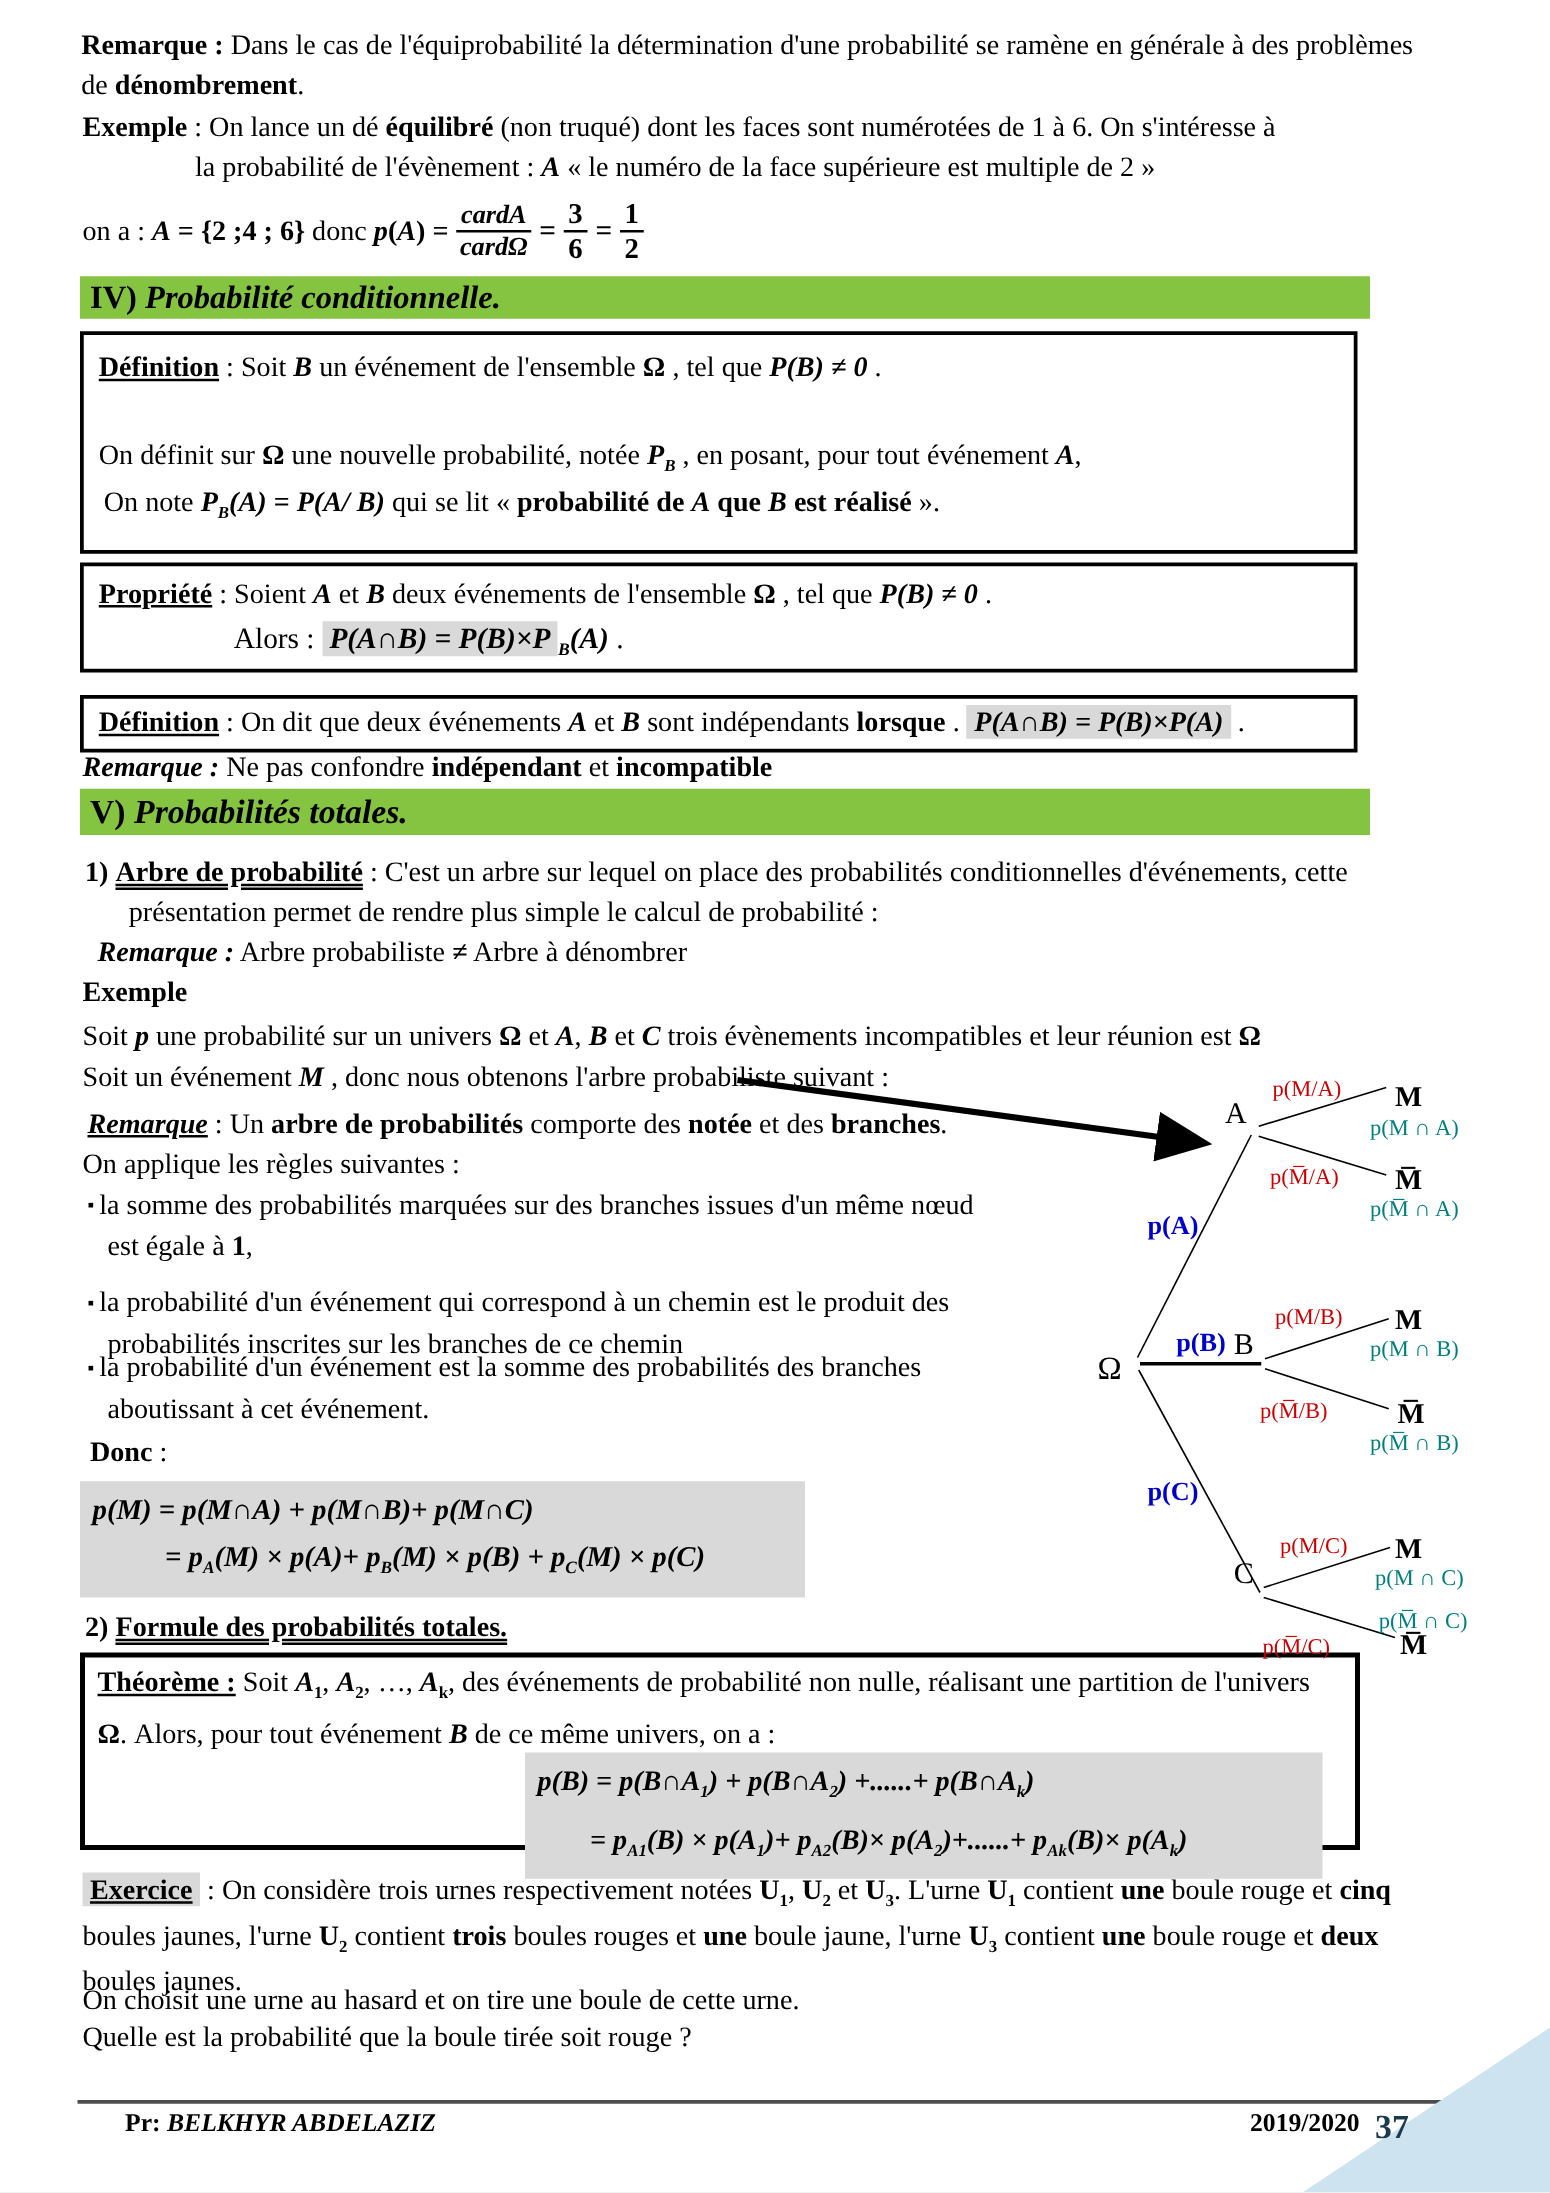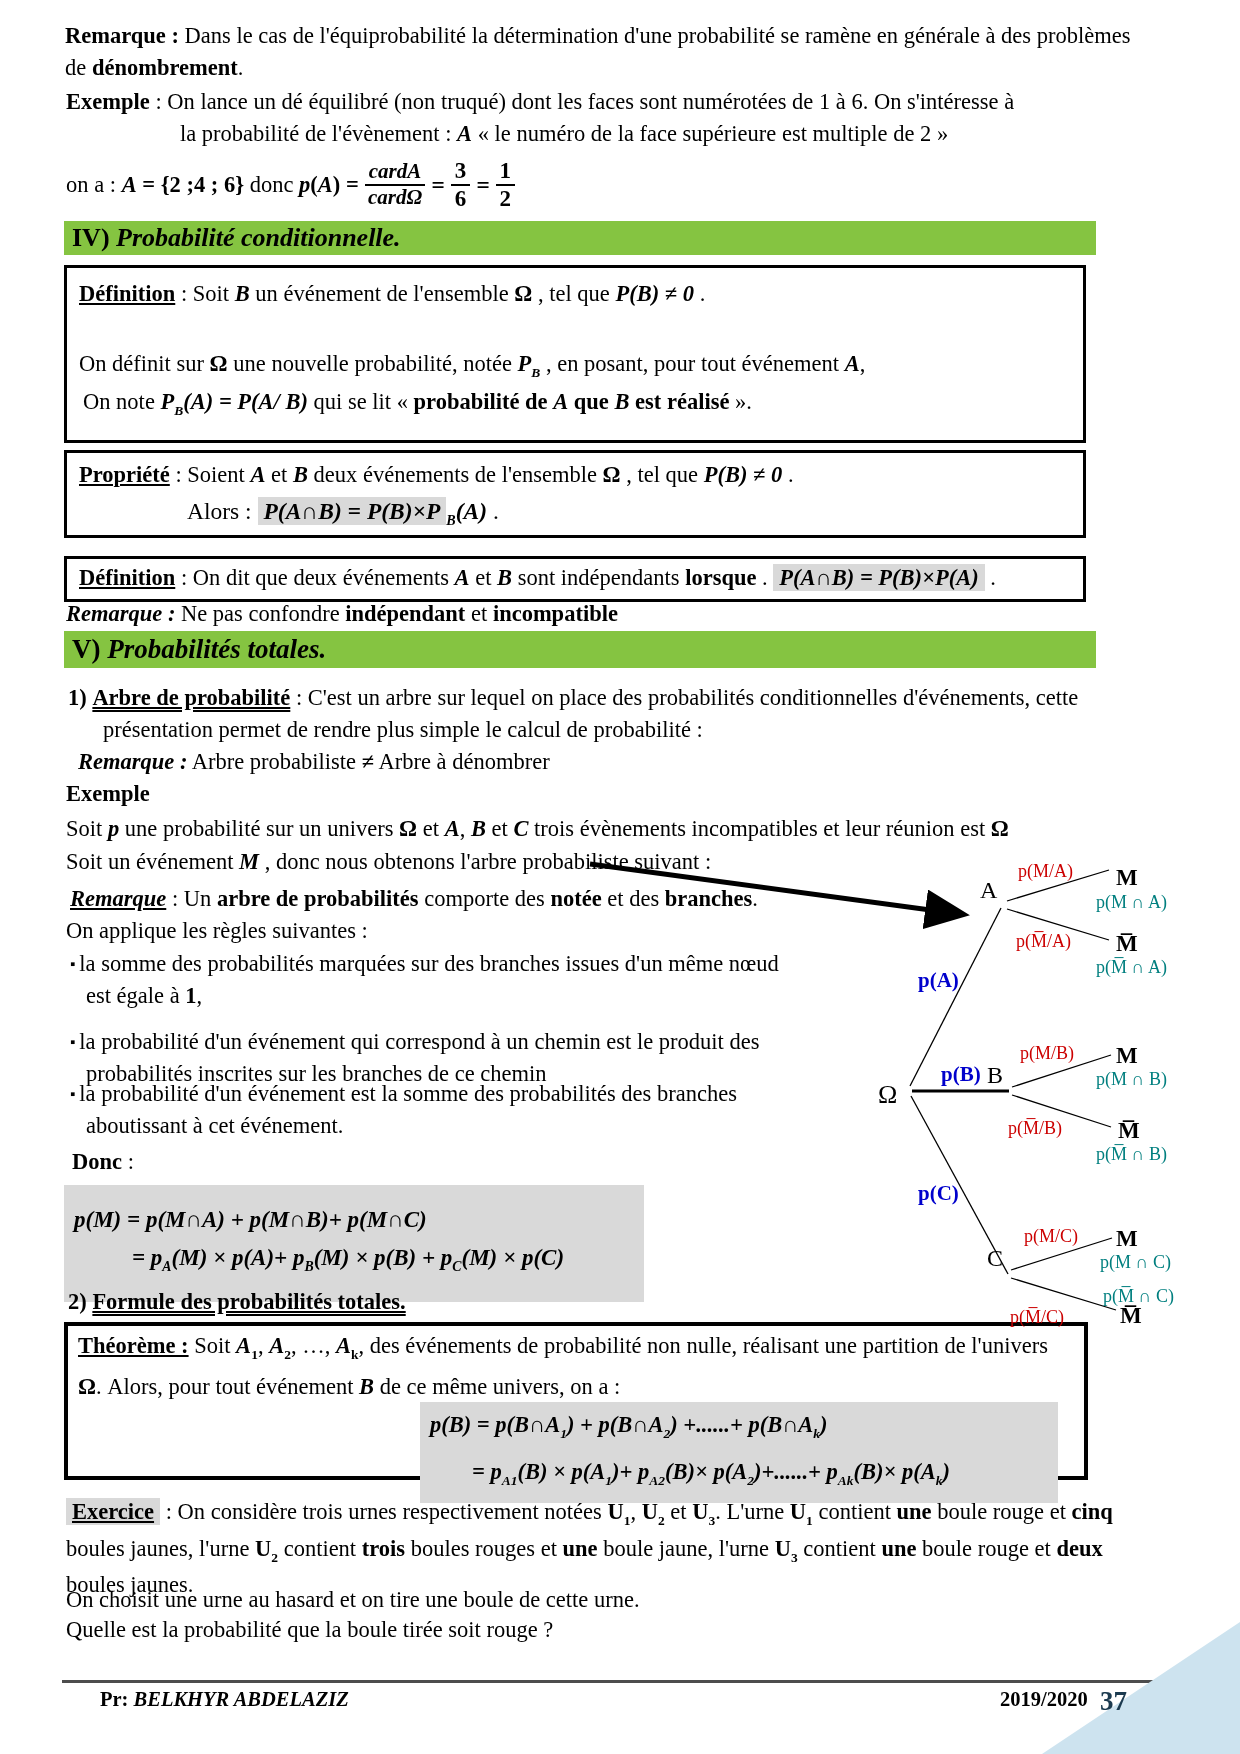--- a/index.html
+++ b/index.html
@@ -13,38 +13,38 @@
   sub{font-size:60%;}
   .frac{display:inline-block;vertical-align:middle;text-align:center;font-weight:bold;line-height:1.12;}
   .frac span{display:block;}
   .frac .num{border-bottom:2px solid #000;padding:0 4px;}
   .ital .num,.ital .den{font-style:italic;}
   .mathline{font-weight:bold;font-style:italic;font-size:23.5px;}
   .onA{display:flex;align-items:center;gap:6px;}
   .hang{padding-left:35px;text-indent:-35px;}
   .bullet{padding-left:16px;text-indent:-16px;line-height:31px;}
   .bg{font-size:15px;vertical-align:2px;padding-right:4px;}
-  .formulaM{background:#D9D9D9;padding:16px 10px;}
+  .formulaM{background:#D9D9D9;padding:4px 10px;}
   .theoformula{background:#D9D9D9;padding:4px 10px;}
   .defformula{position:absolute;background:#D9D9D9;padding:6px 10px;font-size:24px;font-weight:bold;font-style:italic;}
   svg text{font-family:"Liberation Serif","DejaVu Serif",serif;}
   #footer-rule{position:absolute;background:#4d4d4d;}
   #corner-triangle{position:absolute;clip-path:polygon(100% 0,100% 100%,0 100%);background:#CDE3EF;}
   #page-number{position:absolute;font-size:27px;font-weight:bold;color:#1b3a4f;}
   .footer-text{position:absolute;font-size:20.5px;}
 </style>
 </head>
 <body>
 
 <div id="page">
 
   <div class="blk" style="top:20px;left:65px;width:1072px;"><span style="font-weight: bold;">Remarque : </span><span>Dans le cas de l'équiprobabilité la détermination d'une probabilité se ramène en générale à des problèmes de </span><span style="font-weight: bold;">dénombrement</span><span>.</span></div>
 
-  <div class="blk" style="top:86px;left:66px;width:1075px;"><span style="font-weight: bold;">Exemple</span><span> : On lance un dé </span><span style="font-weight: normal; text-align: right;">équilibré</span><span> (non truqué) dont les faces sont numérotées de 1 à 6. On s'intéresse à</span></div>
-  <div class="blk" style="top:118px;left:180px;width:1000px;"><span>la probabilité de l'évènement : </span><span style="font-weight: bold; font-style: italic;">A</span><span> « le numéro de la face supérieure est multiple de 2 »</span></div>
+  <div class="blk" style="top:86px;left:66px;width:1075px;"><span style="font-weight: bold;">Exemple</span><span> : On lance un dé </span><span style="font-weight: bold; text-align: right;">équilibré</span><span> (non truqué) dont les faces sont numérotées de 1 à 6. On s'intéresse à</span></div>
+  <div class="blk" style="top:118px;left:156px;width:1000px;"><span>la probabilité de l'évènement : </span><span style="font-weight: bold; font-style: italic;">A</span><span> « le numéro de la face supérieure est multiple de 2 »</span></div>
 
   <div class="blk onA" style="top:158px;left:66px;">
     <span><span>on a :  </span><span style="font-weight: bold; font-style: italic;">A</span><span style="font-weight: bold;"> = {2 ;4  ; 6}</span><span> donc  </span><span style="font-weight: bold; font-style: italic;">p</span><span style="font-weight: bold;">(</span><span style="font-weight: bold; font-style: italic;">A</span><span style="font-weight: bold;">) = </span></span>
     <span class="frac ital" style="font-size:21px;">
       <span class="num">cardA</span>
       <span class="den">cardΩ</span>
     </span>
     <span class="mathline">=</span>
     <span class="frac" style="font-size:23px;">
       <span class="num">3</span>

